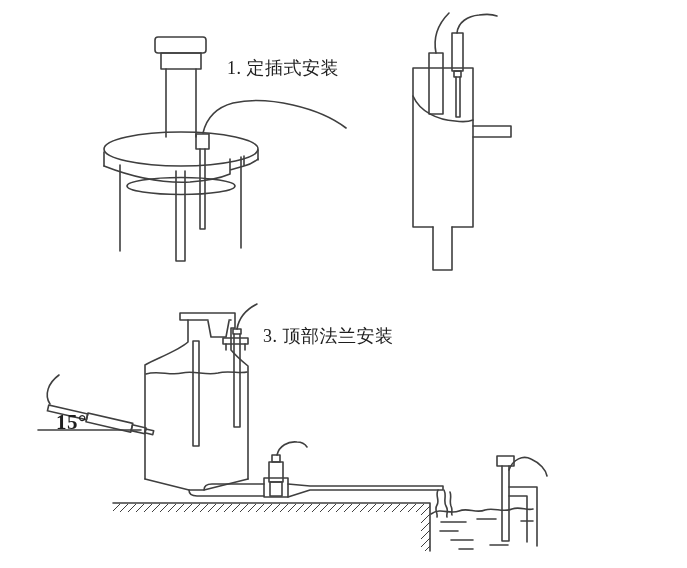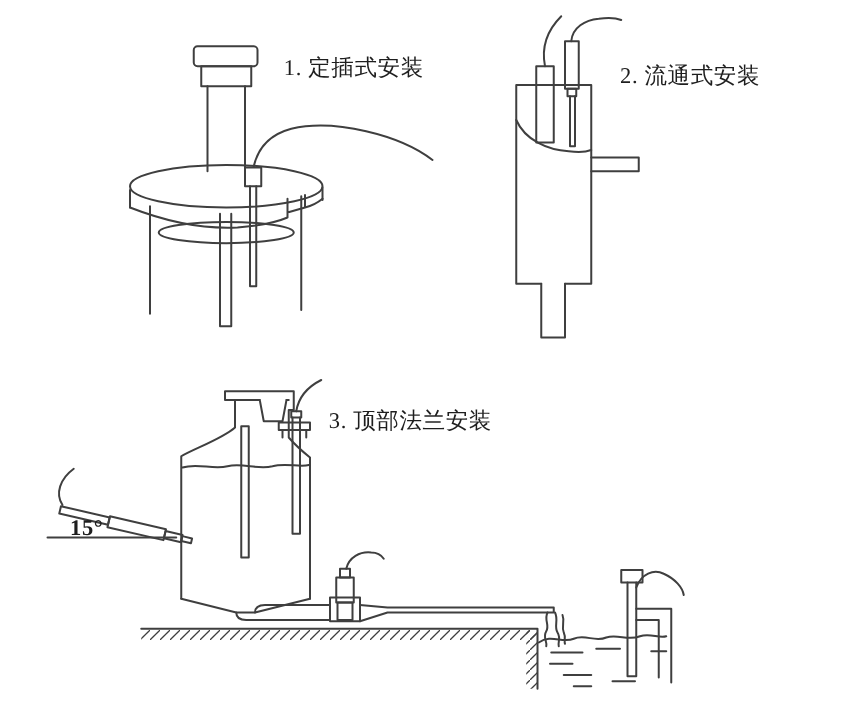--- a/index.html
+++ b/index.html
@@ -14,21 +14,21 @@
   .lbl{
     position:absolute;
     font-size:18px;
     line-height:23px;
     color:#1e1e1e;
     letter-spacing:0.5px;
     white-space:normal;
   }
   .lbl.bold{
     font-weight:700;
-    font-size:18px;
+    font-size:21px;
     line-height:22px;
   }
 </style>
 </head>
 <body>
 
 <div class="stage">
 
 <svg width="687" height="568" viewBox="0 0 687 568">
   <defs>
@@ -117,18 +117,17 @@
     <g>
       <rect x="497" y="456" width="17" height="10"></rect>
       <path d="M502,466 V541 M509,466 V541 M502,541 H509"></path>
       <path d="M509,470 C513,459 523,455 531,459 C540,463 546,470 547,476"></path>
       <path d="M509,487 H537 V546 M509,496 H527 V542"></path>
     </g>
 
   </g>
 </svg>
 
-<div class="lbl" style="left:227px;top:43px;width:115px">1. 定插式安装</div>
-<div class="lbl" style="left:496px;top:49px;width:115px">2. 流通式安装</div>
+<div class="lbl" style="left:227px;top:57px;width:115px">1. 定插式安装</div>
 <div class="lbl" style="left:263px;top:325px;width:170px">3. 顶部法兰安装</div>
 <div class="lbl bold" style="left:56px;top:411px;width:40px">15°</div>
 
 </div>
 
 </body></html>

